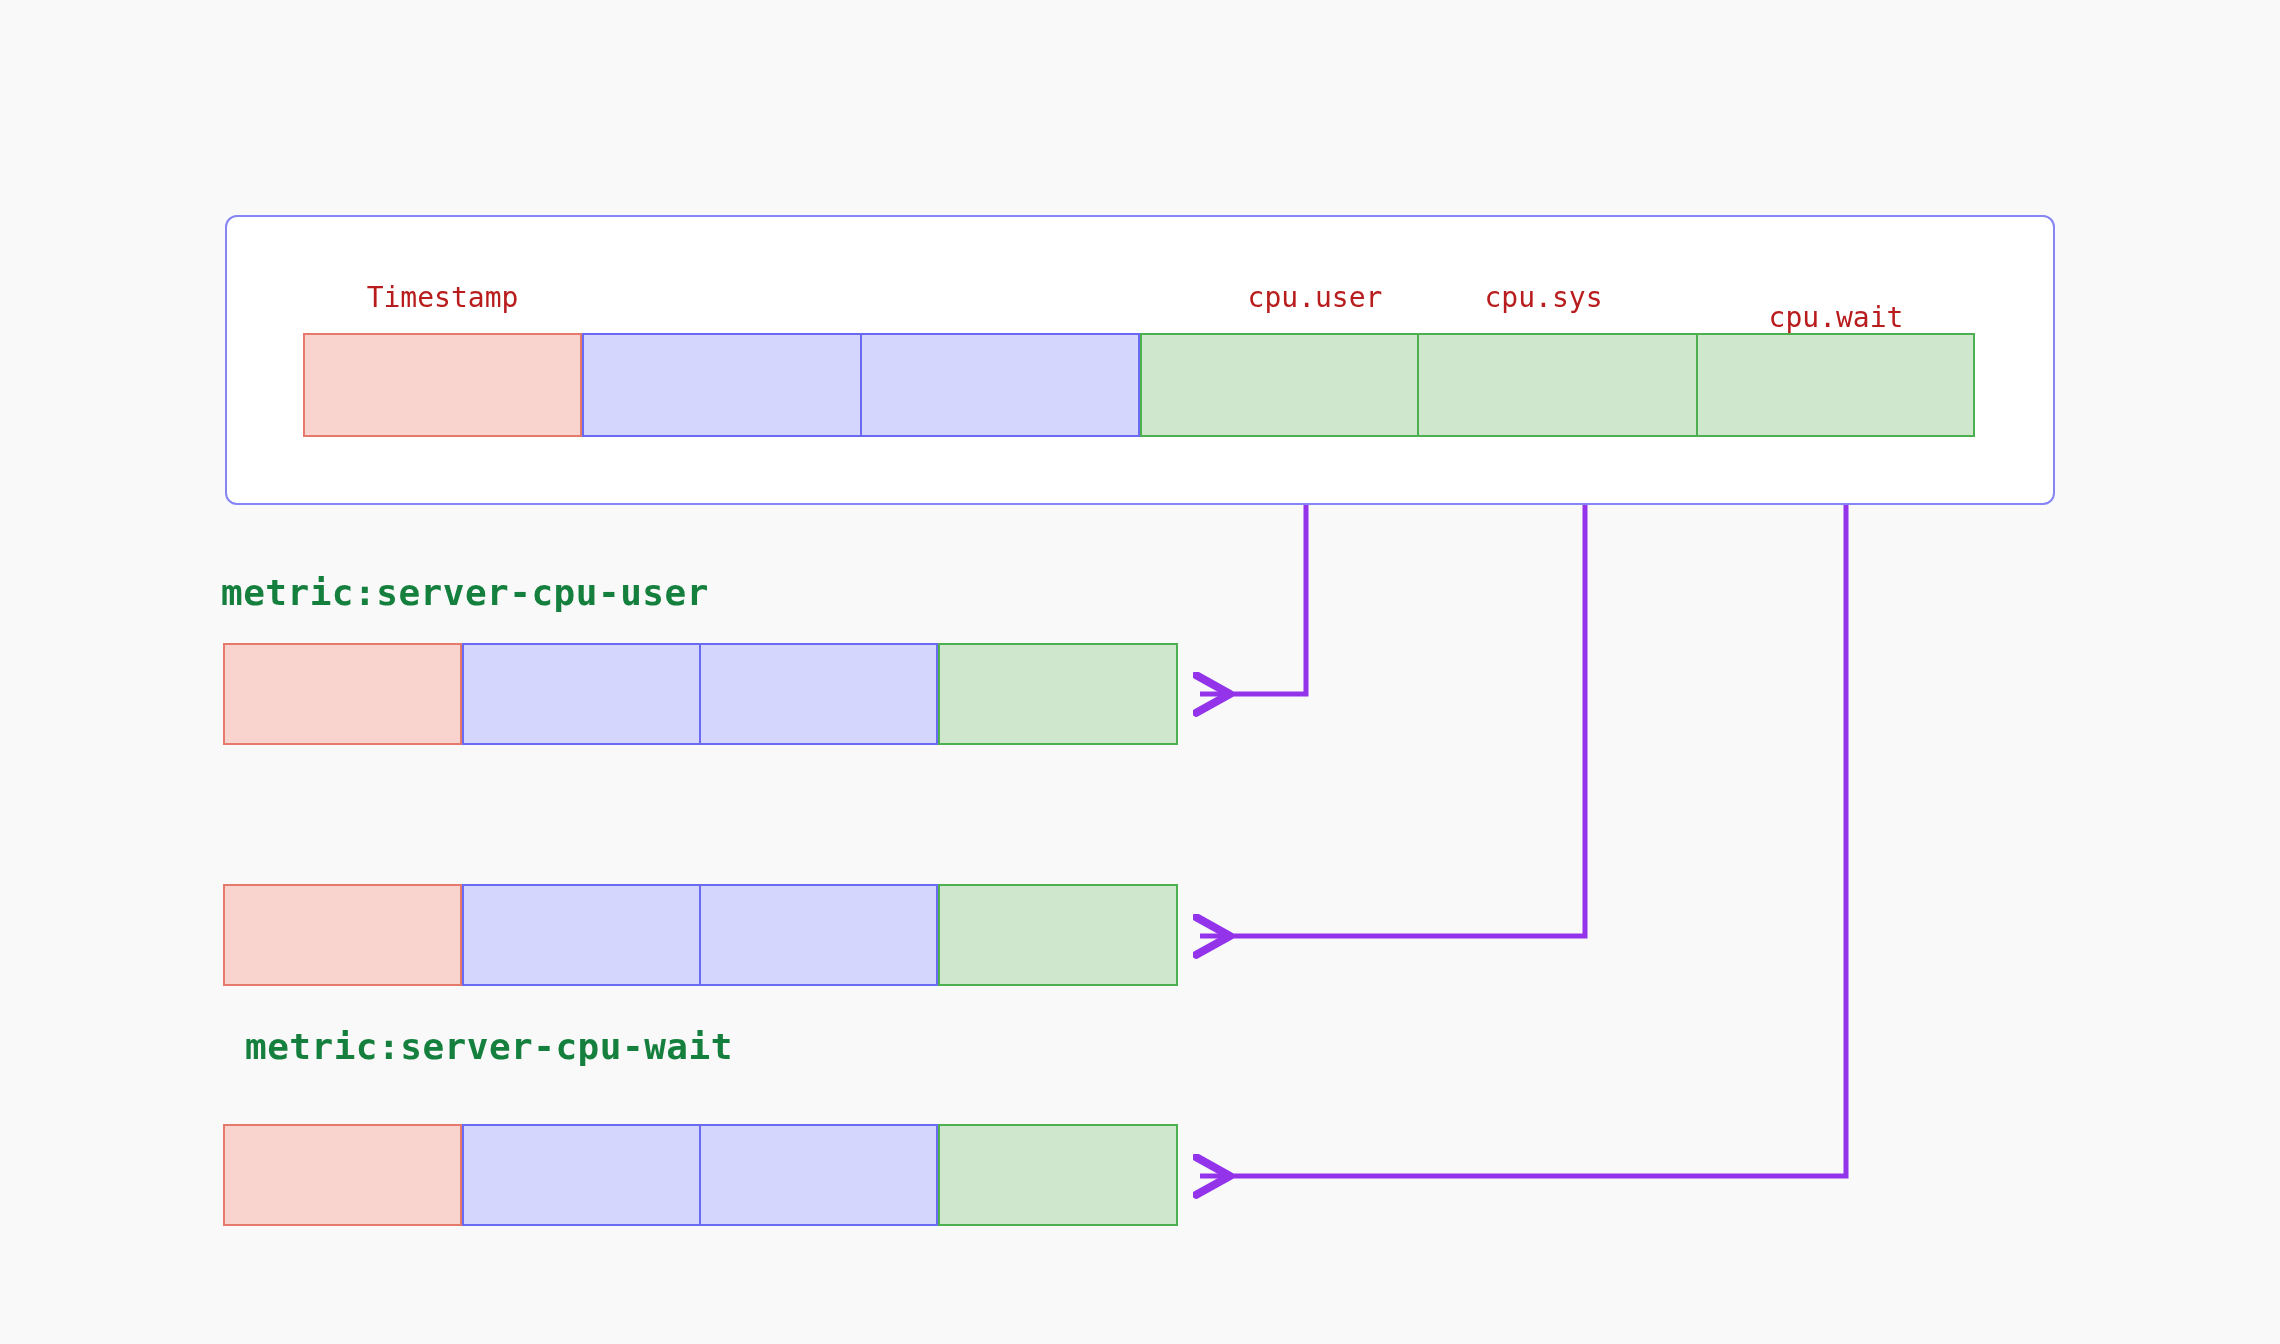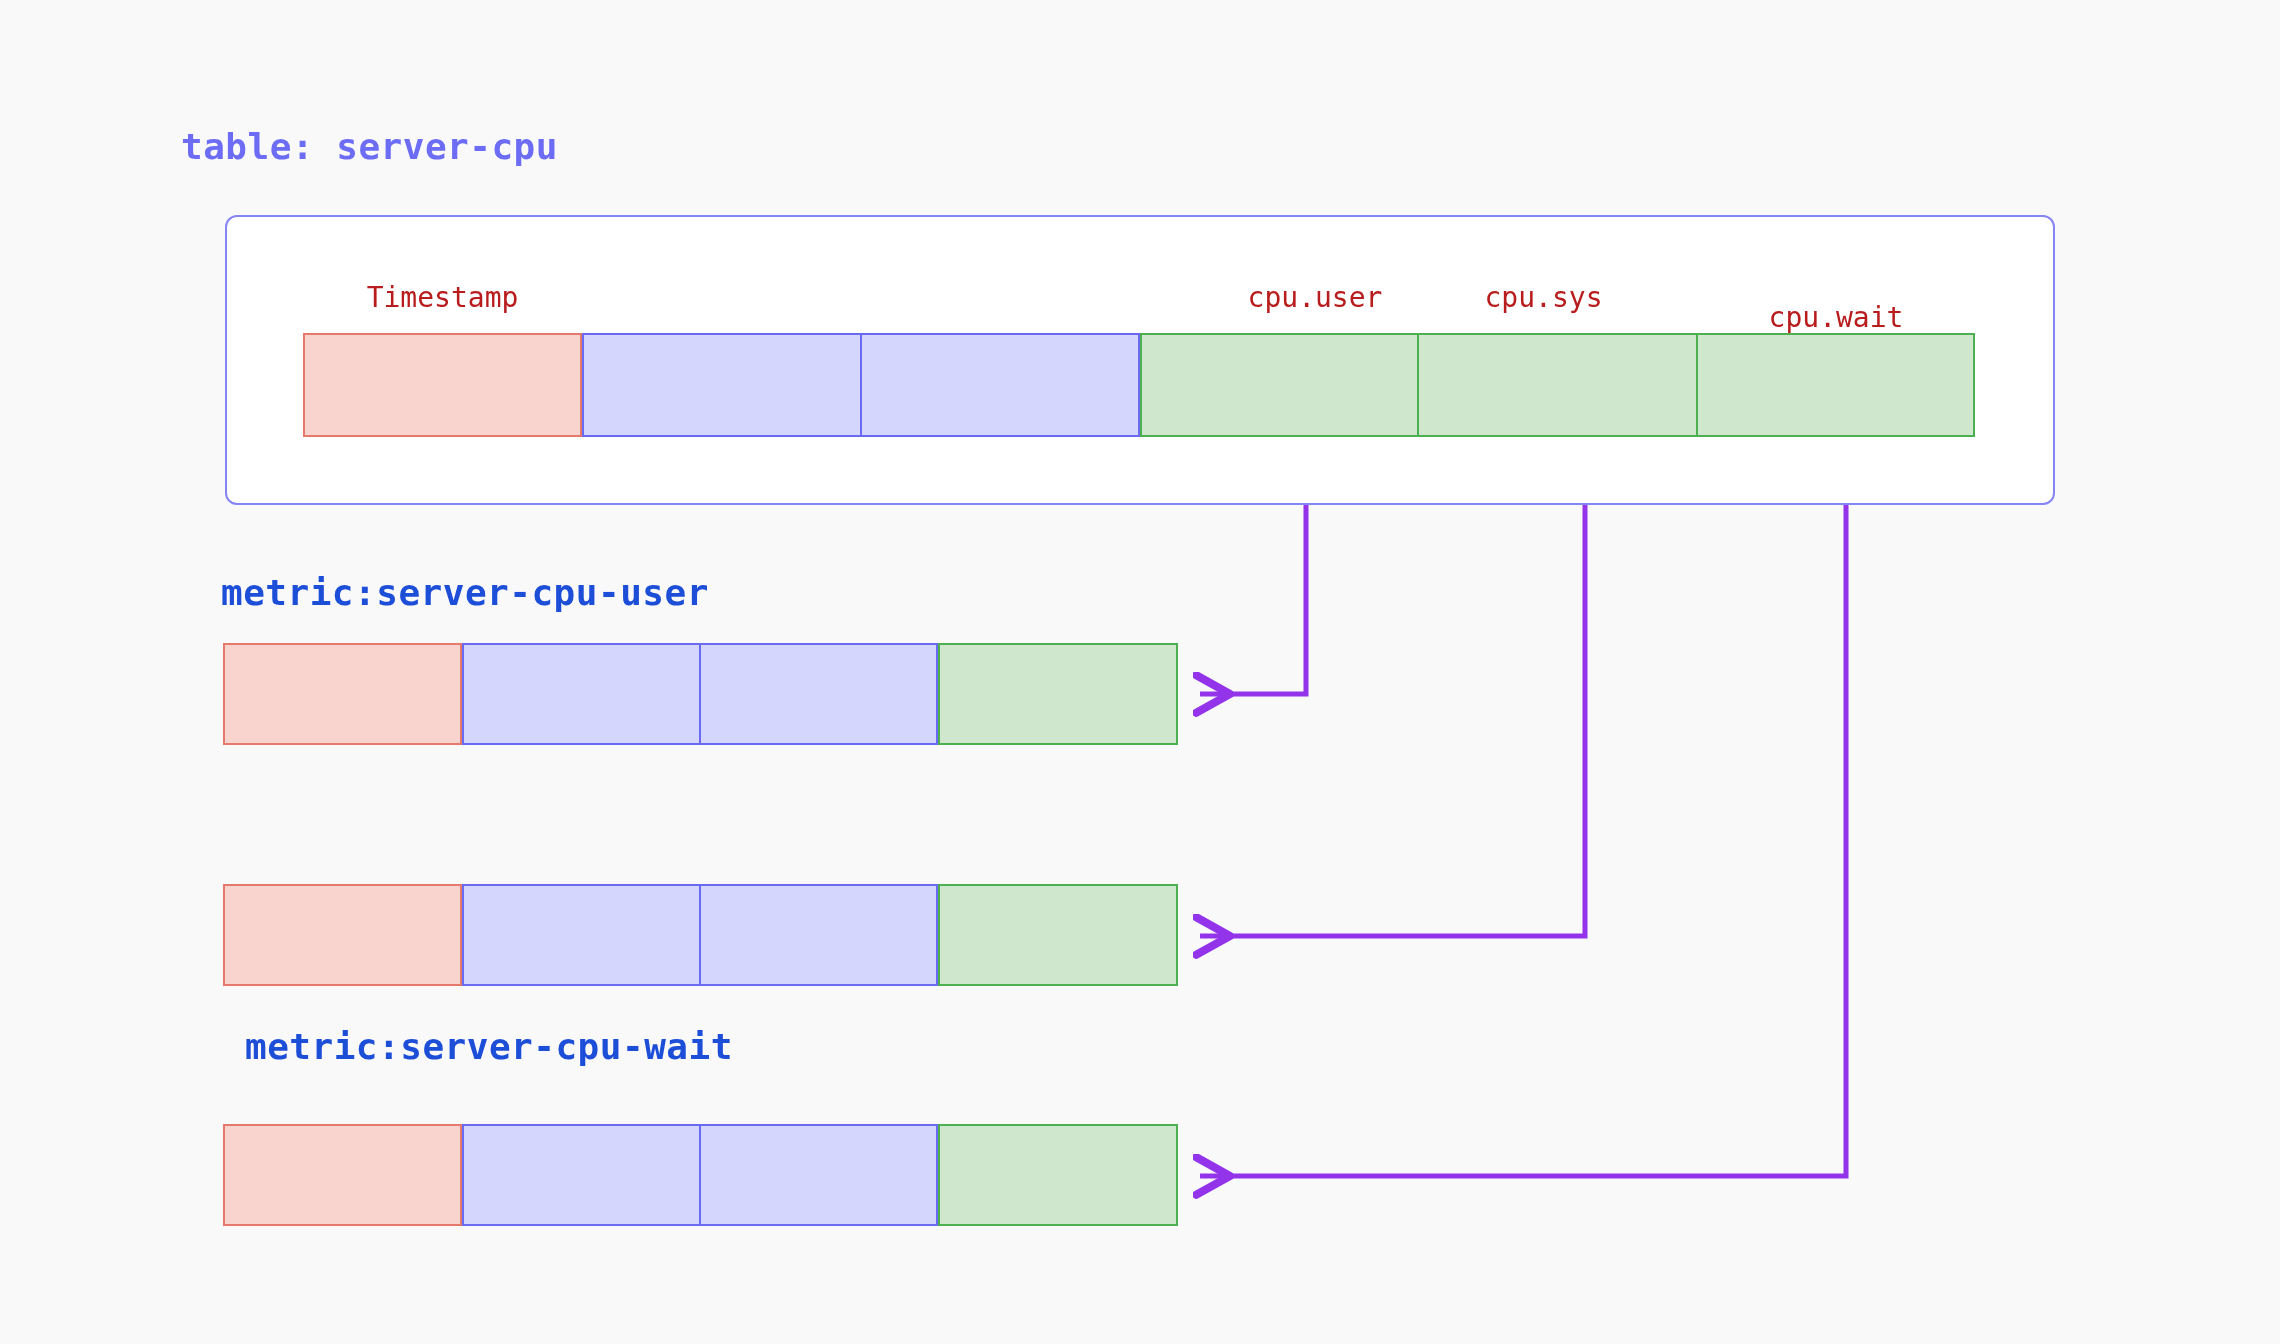--- a/index.html
+++ b/index.html
@@ -103,21 +103,21 @@
     height: 104px;
   }
 
   
   .metric-title {
     position: absolute;
     left: 221px;
     font-size: 36px;
     font-weight: bold;
     letter-spacing: 0.5px;
-    color: #1d4ed8;
+    color: #15803d;
     white-space: pre;
   }
   .metric-row {
     position: absolute;
     left: 223px;
     width: 955px;
     height: 102px;
   }
 </style>
 </head>
@@ -132,21 +132,20 @@
       </marker>
     </defs>
 
     <path d="M 1306 447 L 1306 694 L 1200 694" fill="none" stroke="#9333ea" stroke-width="5" stroke-linecap="butt" stroke-linejoin="miter" marker-end="url(#vtip)"></path>
 
     <path d="M 1585 447 L 1585 936 L 1200 936" fill="none" stroke="#9333ea" stroke-width="5" stroke-linecap="butt" stroke-linejoin="miter" marker-end="url(#vtip)"></path>
 
     <path d="M 1846 447 L 1846 1176 L 1200 1176" fill="none" stroke="#9333ea" stroke-width="5" stroke-linecap="butt" stroke-linejoin="miter" marker-end="url(#vtip)"></path>
   </svg>
 
-  <div class="table-title">table: server-cpu</div>
 
   <div class="table-card"></div>
 
   <div class="col-header" style="left:303px; width:279px;">Timestamp</div>
   <div class="col-header" style="left:1176px; width:278px;">cpu.user</div>
   <div class="col-header" style="left:1404px; width:279px;">cpu.sys</div>
   <div class="col-header" style="left:1697px; width:278px;margin-top:20px;">cpu.wait</div>
 
   <div class="cell-strip" id="table-row">
     <div class="cell ts" style="width:279px;"></div>

